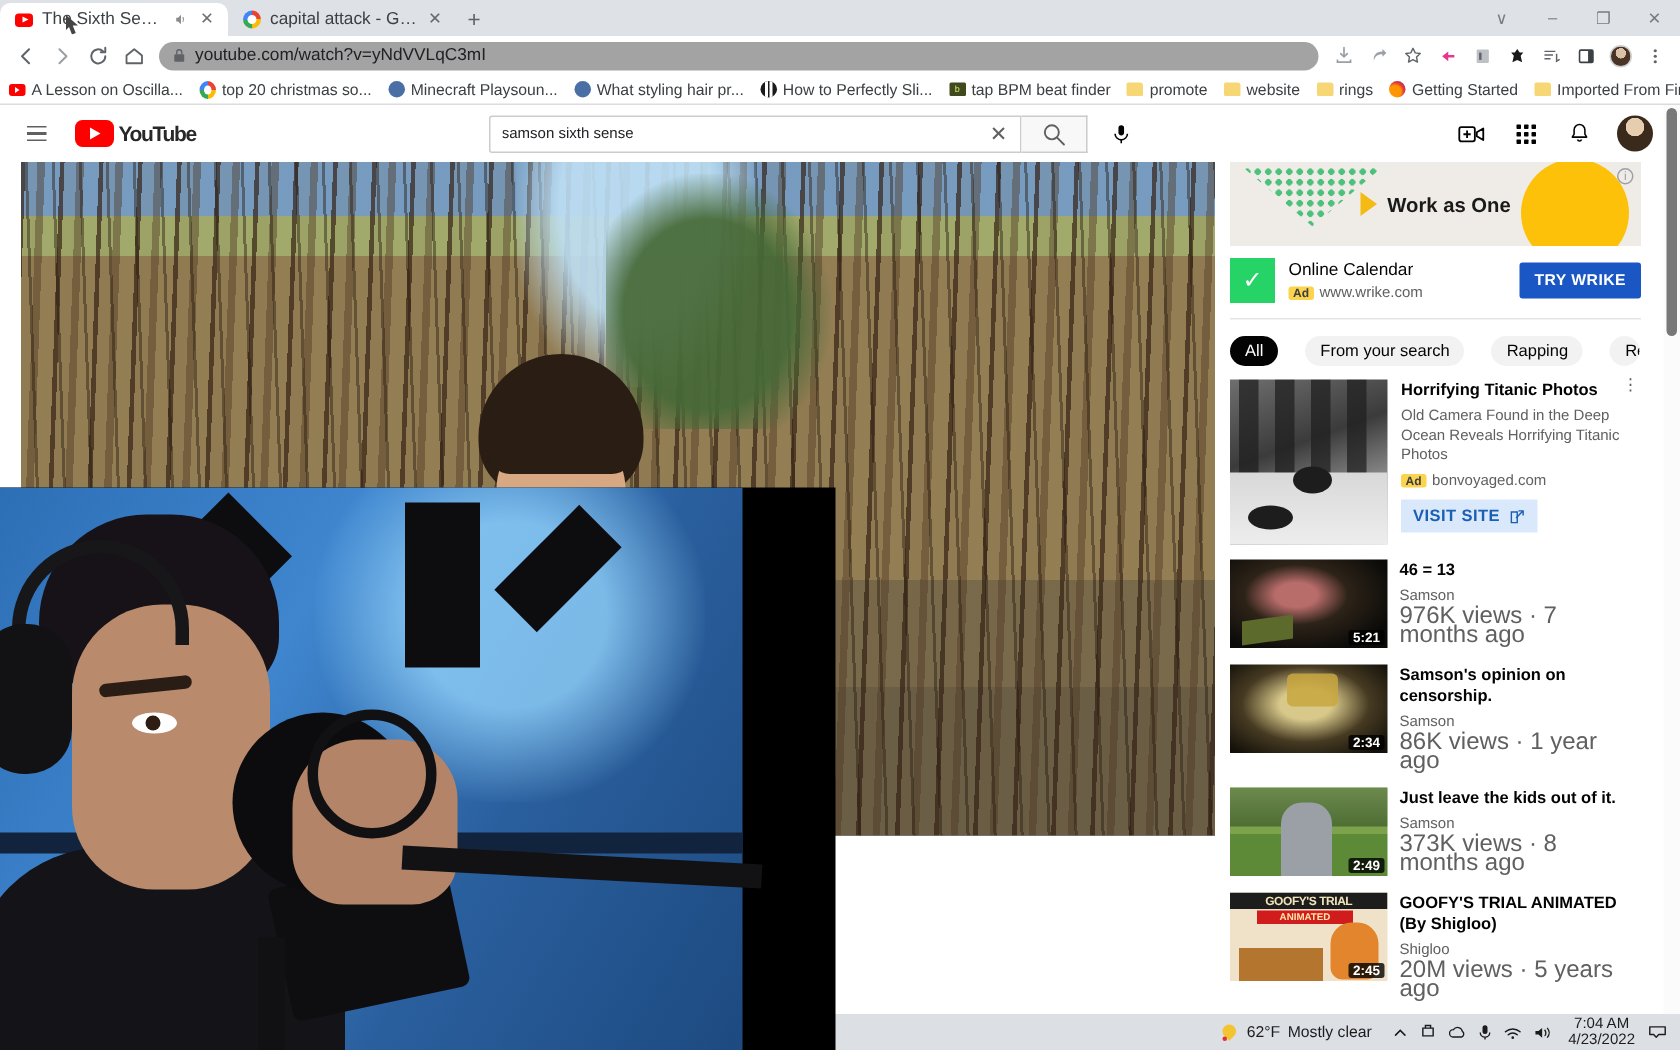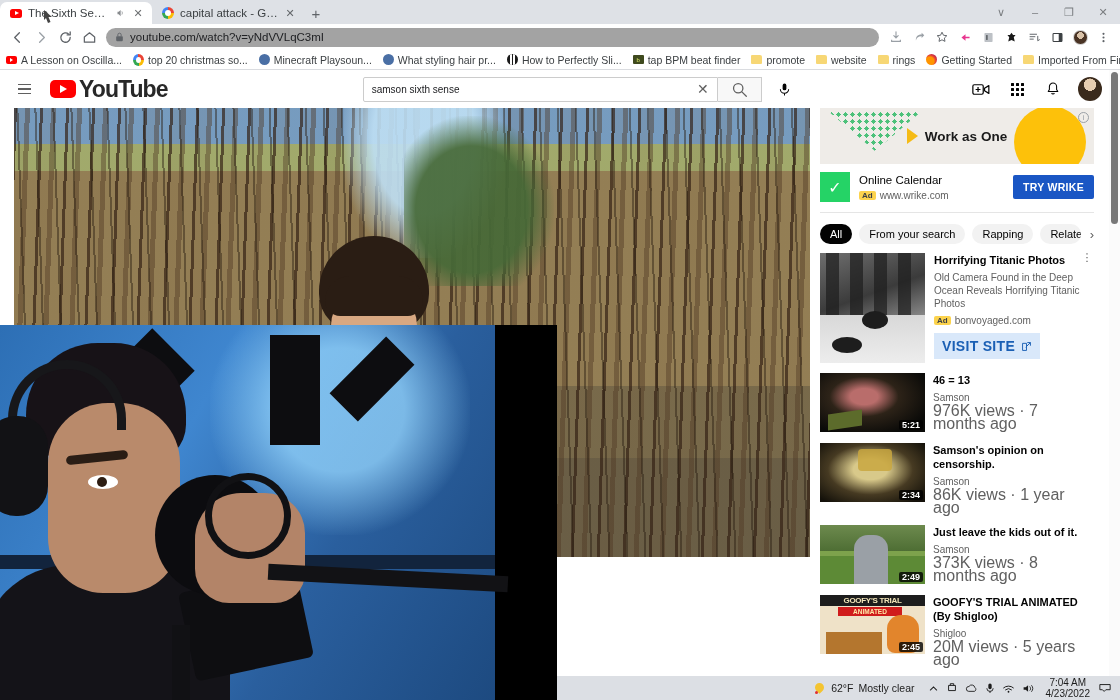--- a/index.html
+++ b/index.html
@@ -70,21 +70,21 @@
   .ffox{width:11px;height:11px;border-radius:50%;background:radial-gradient(circle at 35% 65%,#ff9500 0 40%,#e23b3b 60%,#8b1a5a 100%);}
 
   
   .yt{ position:absolute; left:0; top:70px; right:0; bottom:24px; background:#fff; overflow:hidden;}
   .yt-header{ height:38px; display:flex; align-items:center; background:#fff;}
   .hamb{ width:24px;height:24px;margin-left:12px;display:flex;flex-direction:column;justify-content:center;gap:3px;align-items:center;}
   .hamb span{display:block;width:13px;height:1.6px;background:#606060;}
   .yt-logo{ display:flex;align-items:center;gap:3px;margin-left:14px;}
   .yt-logo .play{width:26px;height:18px;background:#ff0000;border-radius:5px;position:relative;}
   .yt-logo .play:after{content:"";position:absolute;left:10px;top:5px;border-left:7px solid #fff;border-top:4px solid transparent;border-bottom:4px solid transparent;}
-  .yt-logo .wd{font-size:23px;font-weight:700;letter-spacing:-.9px;color:#282828;}
+  .yt-logo .wd{font-size:14px;font-weight:700;letter-spacing:-.9px;color:#282828;}
   .search-wrap{ display:flex; align-items:center; margin-left:195px;}
   .search-box{
     width:355px;height:25px;border:1px solid #ccc;border-radius:2px 0 0 2px;
     display:flex;align-items:center;padding:0 8px;background:#fff;
   }
   .search-box input{border:0;outline:0;flex:1;font-size:10px;color:#202124;font-family:Liberation Sans, sans-serif;background:transparent;}
   .clear-x{color:#606060;font-size:14px;padding-left:4px;}
   .search-btn{width:44px;height:25px;border:1px solid #ccc;border-left:0;background:#f8f8f8;display:flex;align-items:center;justify-content:center;}
   .mic{width:26px;height:26px;border-radius:50%;margin-left:10px;display:flex;align-items:center;justify-content:center;}
   .hdr-right{ margin-left:auto; display:flex; align-items:center; gap:14px; padding-right:18px;}
@@ -159,41 +159,41 @@
   .ad-i{position:absolute;right:5px;top:4px;width:11px;height:11px;border:1px solid #9aa0a6;border-radius:50%;color:#9aa0a6;font-size:8px;display:flex;align-items:center;justify-content:center;}
   .ad-row{ display:flex;align-items:center;gap:9px;padding:8px 0 10px 0;border-bottom:1px solid #e5e5e5;}
   .ad-check{width:30px;height:30px;background:#25d366;display:flex;align-items:center;justify-content:center;color:#fff;font-size:16px;flex:none;}
   .ad-info{flex:1;}
   .ad-title{font-size:11.5px;color:#030303;line-height:15px;}
   .ad-sub{display:flex;align-items:center;gap:4px;margin-top:2px;}
   .ad-badge{background:#fcd34d;color:#3c4043;font-size:8px;padding:0 3px;border-radius:2px;font-weight:600;}
   .ad-url{font-size:10px;color:#606060;}
   .try-btn{background:#1a56c4;color:#fff;font-size:10.5px;font-weight:700;letter-spacing:.3px;padding:6px 10px;border-radius:2px;flex:none;}
 
-  .chips{ display:flex; align-items:center; gap:7px; padding:11px 0 9px 0;justify-content:space-between; }
+  .chips{ display:flex; align-items:center; gap:18px; padding:11px 0 9px 0;justify-content:space-between; }
   .chip{ font-size:11px; padding:4px 10px; border-radius:14px; background:#f2f2f2; color:#030303; white-space:nowrap;}
   .chip.on{ background:#030303; color:#fff;}
   .chip.cut{ max-width:46px; overflow:hidden;}
   .chip-arrow{ color:#606060; font-size:13px; margin-left:2px;}
 
   .vid{ display:flex; gap:8px; margin-bottom:11px; }
   .thumb{ width:105px;height:59px;flex:none;position:relative;overflow:hidden;background:#111;}
   .dur{position:absolute;right:2px;bottom:2px;background:rgba(0,0,0,.8);color:#fff;font-size:9px;padding:0 3px;border-radius:2px;font-weight:600;}
   .vmeta{flex:1;min-width:0;}
   .vtitle{font-size:11px;font-weight:700;color:#030303;line-height:14px;}
   .vchan{font-size:10px;color:#606060;margin-top:4px;line-height:13px;}
   .vstats{font-size:16px;color:#606060;line-height:13px;}
   .kebab{width:14px;flex:none;color:#606060;font-size:11px;text-align:center;line-height:8px;letter-spacing:0;}
 
   .ad-card{display:flex;gap:9px;margin-bottom:10px;}
   .ad-thumb{width:105px;height:110px;flex:none;background:linear-gradient(160deg,#6f6f6f,#3b3b3b 40%,#8e8e8e 70%,#cfcfcf);position:relative;overflow:hidden;}
   .ad-thumb .pillar{position:absolute;top:0;width:13px;height:64px;background:rgba(30,30,30,.72);}
   .ad-thumb .water{position:absolute;left:0;bottom:0;width:100%;height:48px;background:linear-gradient(#d8d8d8,#ededed);}
   .ad-thumb .fig{position:absolute;background:#1d1d1d;border-radius:50%;}
-  .visit{background:#d9e8fa;color:#1a5fb4;font-size:14px;font-weight:700;padding:5px 8px;display:inline-flex;align-items:center;gap:6px;margin-top:7px;letter-spacing:.3px;}
+  .visit{background:#d9e8fa;color:#1a5fb4;font-size:11px;font-weight:700;padding:5px 8px;display:inline-flex;align-items:center;gap:6px;margin-top:7px;letter-spacing:.3px;}
 
   
   .t46{background:radial-gradient(ellipse at 42% 40%, #b96d6b 0 16%, #2d2318 40%, #0a0a08 80%);}
   .t46:after{content:"";position:absolute;left:8px;bottom:4px;width:34px;height:16px;background:#5c6b2b;transform:skewY(-8deg);}
   .tcen{background:radial-gradient(ellipse at 48% 45%, #d8c98a 0 22%, #463a22 55%, #14110a 90%);}
   .tcen:after{content:"";position:absolute;left:38px;top:6px;width:34px;height:22px;background:#c9a73f;border-radius:4px;opacity:.85;}
   .tkid{background:linear-gradient(#7da24c 0 52%,#5d8a36 52% 100%);}
   .tkid:before{content:"";position:absolute;left:0;top:0;width:100%;height:26px;background:linear-gradient(#6d8a4e,#4e6e34);}
   .tkid:after{content:"";position:absolute;left:34px;top:10px;width:34px;height:49px;background:#9aa0a6;border-radius:14px 14px 0 0;}
   .tgoof{background:#efe2c8;}

